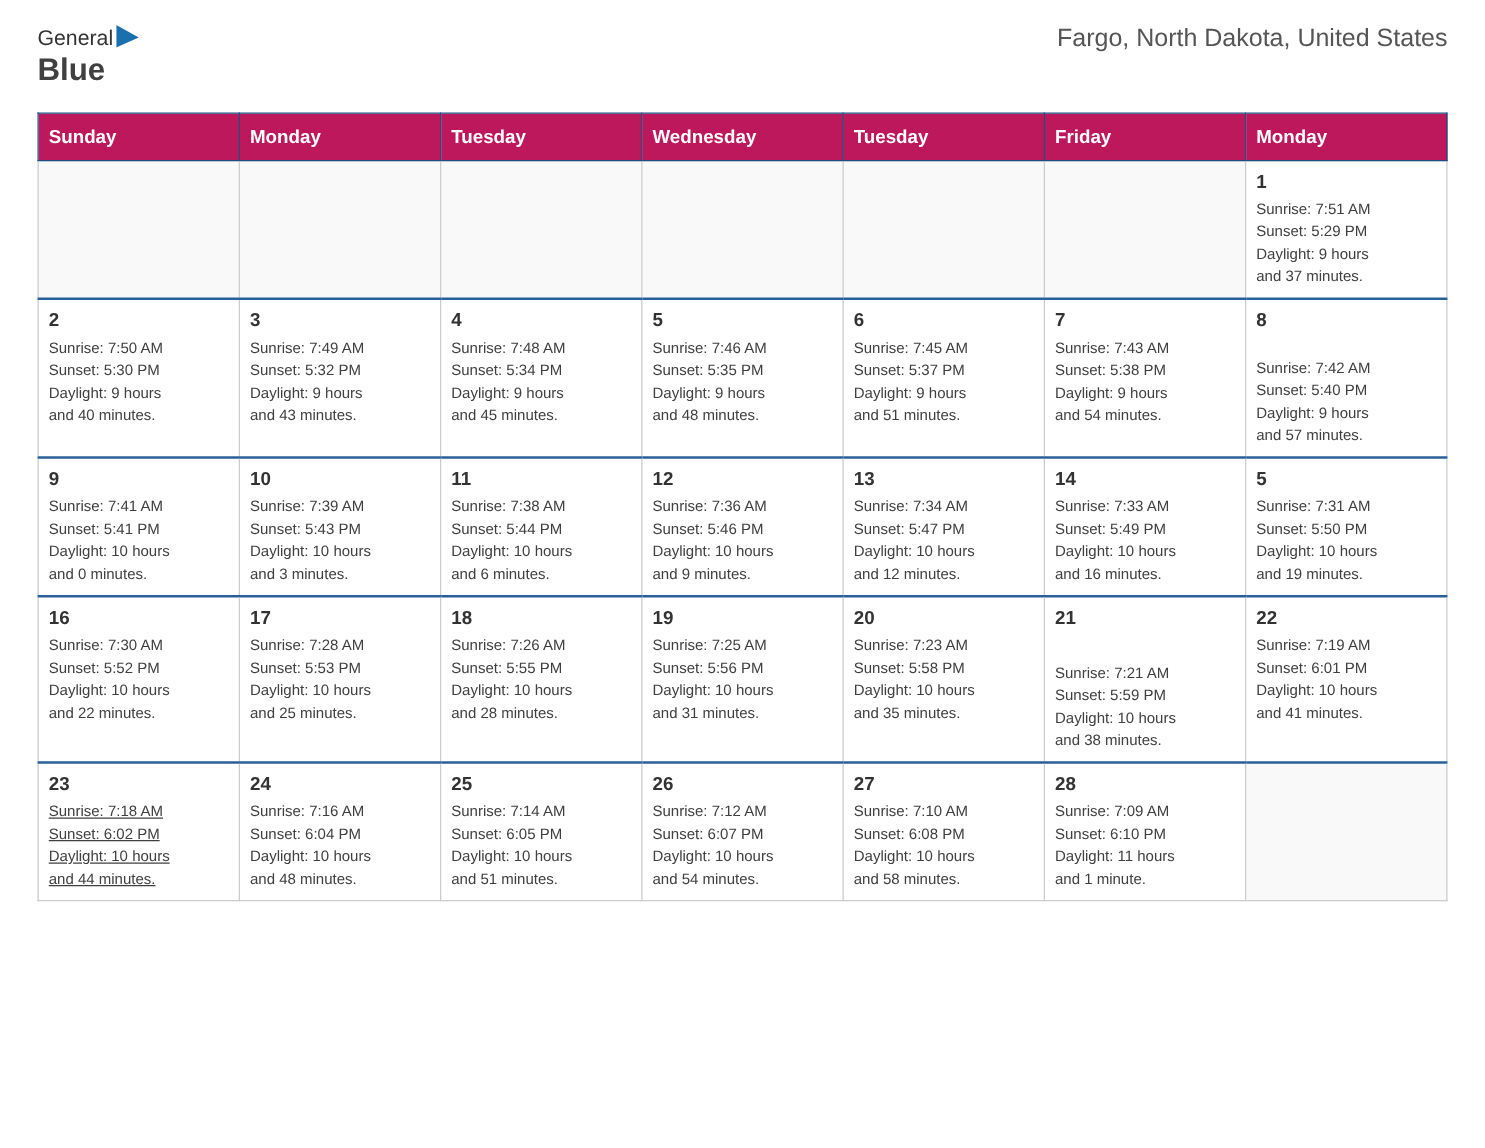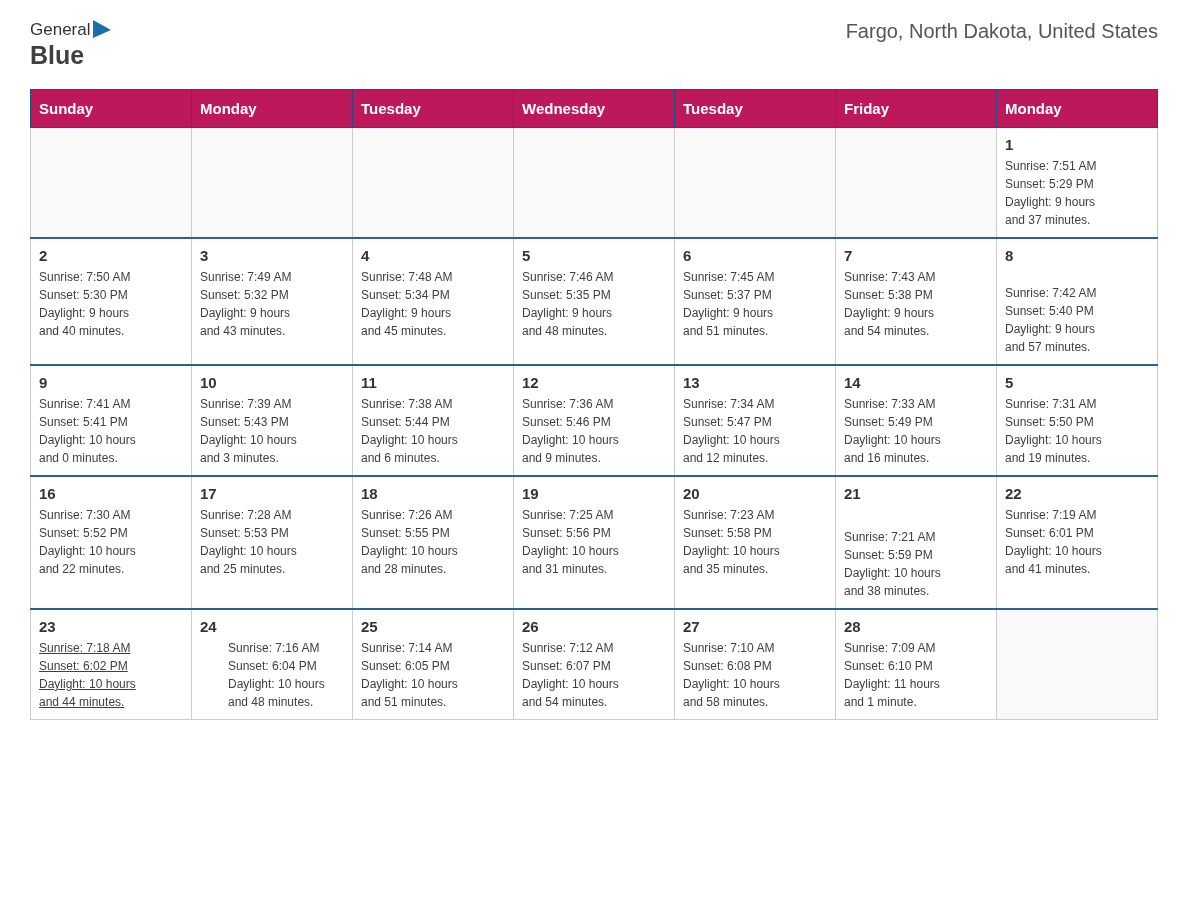--- a/index.html
+++ b/index.html
@@ -293,21 +293,21 @@
       <tr class="row-divider">
         <td>
           <span class="day-number">23</span>
           <div class="day-info" style="white-space: pre-line; text-decoration: underline;">Sunrise: 7:18 AM
 Sunset: 6:02 PM
 Daylight: 10 hours
 and 44 minutes.</div>
         </td>
         <td>
           <span class="day-number">24</span>
-          <div class="day-info" style="white-space: pre-line; margin-left: 28px;">Sunrise: 7:16 AM
+          <div class="day-info" style="white-space: pre-line;">Sunrise: 7:16 AM
 Sunset: 6:04 PM
 Daylight: 10 hours
 and 48 minutes.</div>
         </td>
         <td>
           <span class="day-number">25</span>
           <div class="day-info" style="white-space: pre-line;">Sunrise: 7:14 AM
 Sunset: 6:05 PM
 Daylight: 10 hours
 and 51 minutes.</div>

